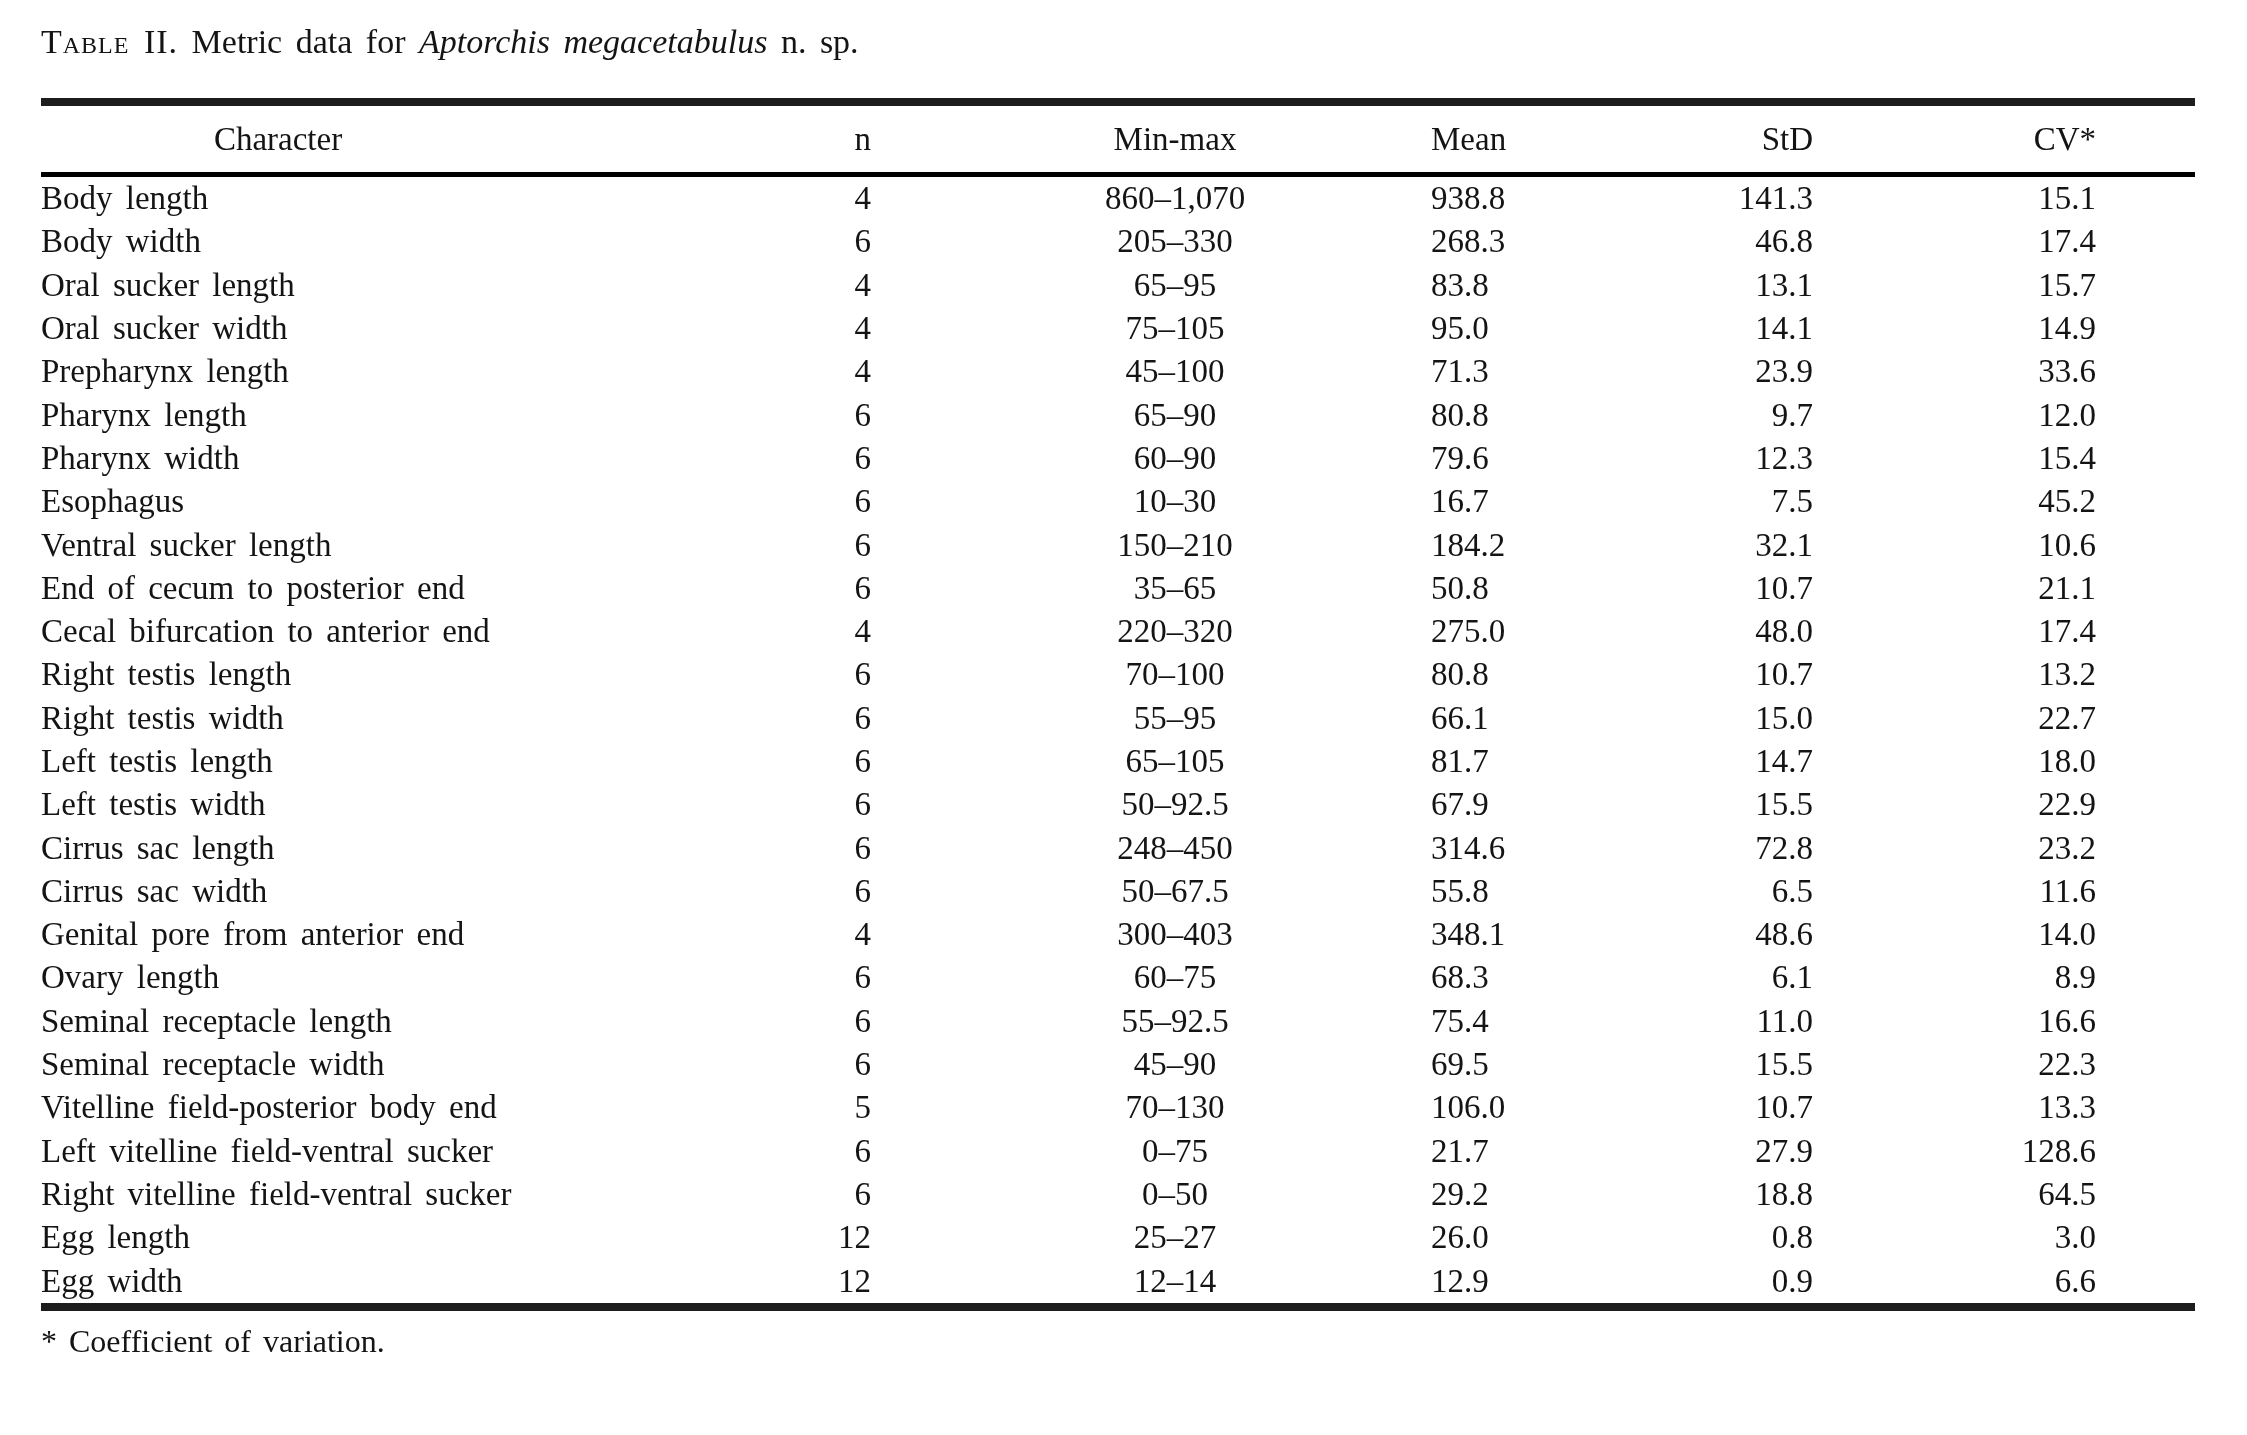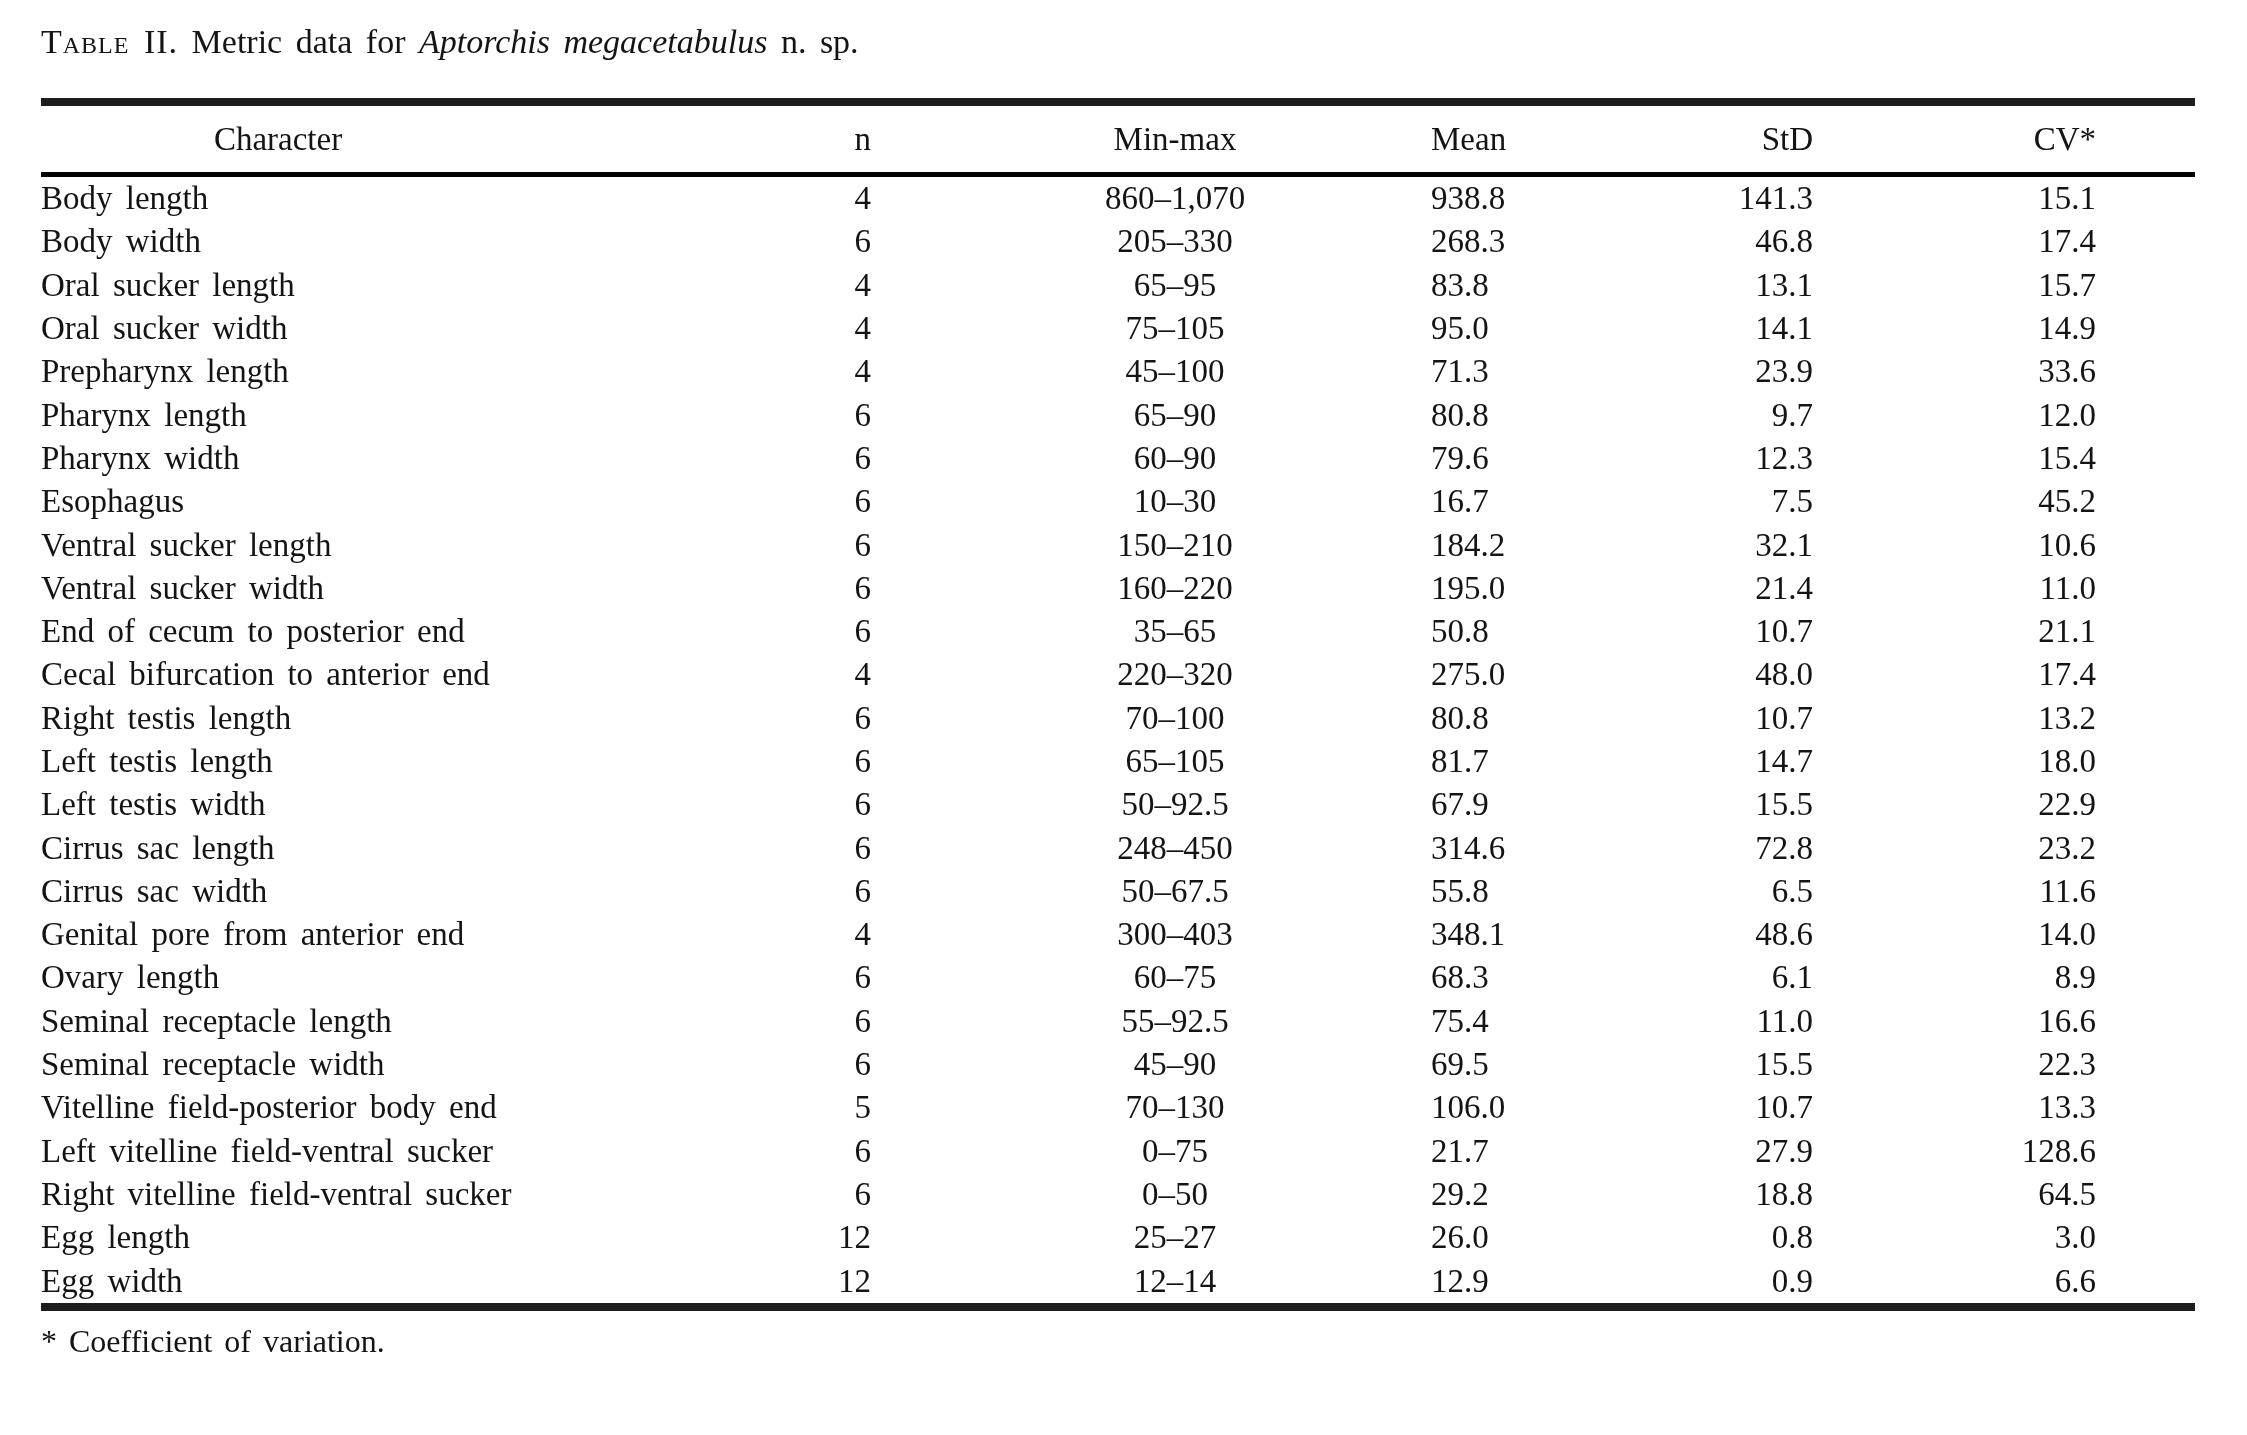--- a/index.html
+++ b/index.html
@@ -177,28 +177,20 @@
 
         <tr>
           <td class="a-char">Ventral sucker length</td>
           <td class="a-n">6</td>
           <td class="a-minmax">150–210</td>
           <td class="a-mean">184.2</td>
           <td class="a-std">32.1</td>
           <td class="a-cv">10.6</td>
         </tr>
 
-        <tr>
-          <td class="a-char">Ventral sucker width</td>
-          <td class="a-n">6</td>
-          <td class="a-minmax">160–220</td>
-          <td class="a-mean">195.0</td>
-          <td class="a-std">21.4</td>
-          <td class="a-cv">11.0</td>
-        </tr>
 
         <tr>
           <td class="a-char">End of cecum to posterior end</td>
           <td class="a-n">6</td>
           <td class="a-minmax">35–65</td>
           <td class="a-mean">50.8</td>
           <td class="a-std">10.7</td>
           <td class="a-cv">21.1</td>
         </tr>
 
@@ -213,20 +205,28 @@
 
         <tr>
           <td class="a-char">Right testis length</td>
           <td class="a-n">6</td>
           <td class="a-minmax">70–100</td>
           <td class="a-mean">80.8</td>
           <td class="a-std">10.7</td>
           <td class="a-cv">13.2</td>
         </tr>
 
+        <tr>
+          <td class="a-char">Right testis width</td>
+          <td class="a-n">6</td>
+          <td class="a-minmax">55–95</td>
+          <td class="a-mean">66.1</td>
+          <td class="a-std">15.0</td>
+          <td class="a-cv">22.7</td>
+        </tr>
 
         <tr>
           <td class="a-char">Left testis length</td>
           <td class="a-n">6</td>
           <td class="a-minmax">65–105</td>
           <td class="a-mean">81.7</td>
           <td class="a-std">14.7</td>
           <td class="a-cv">18.0</td>
         </tr>
 

